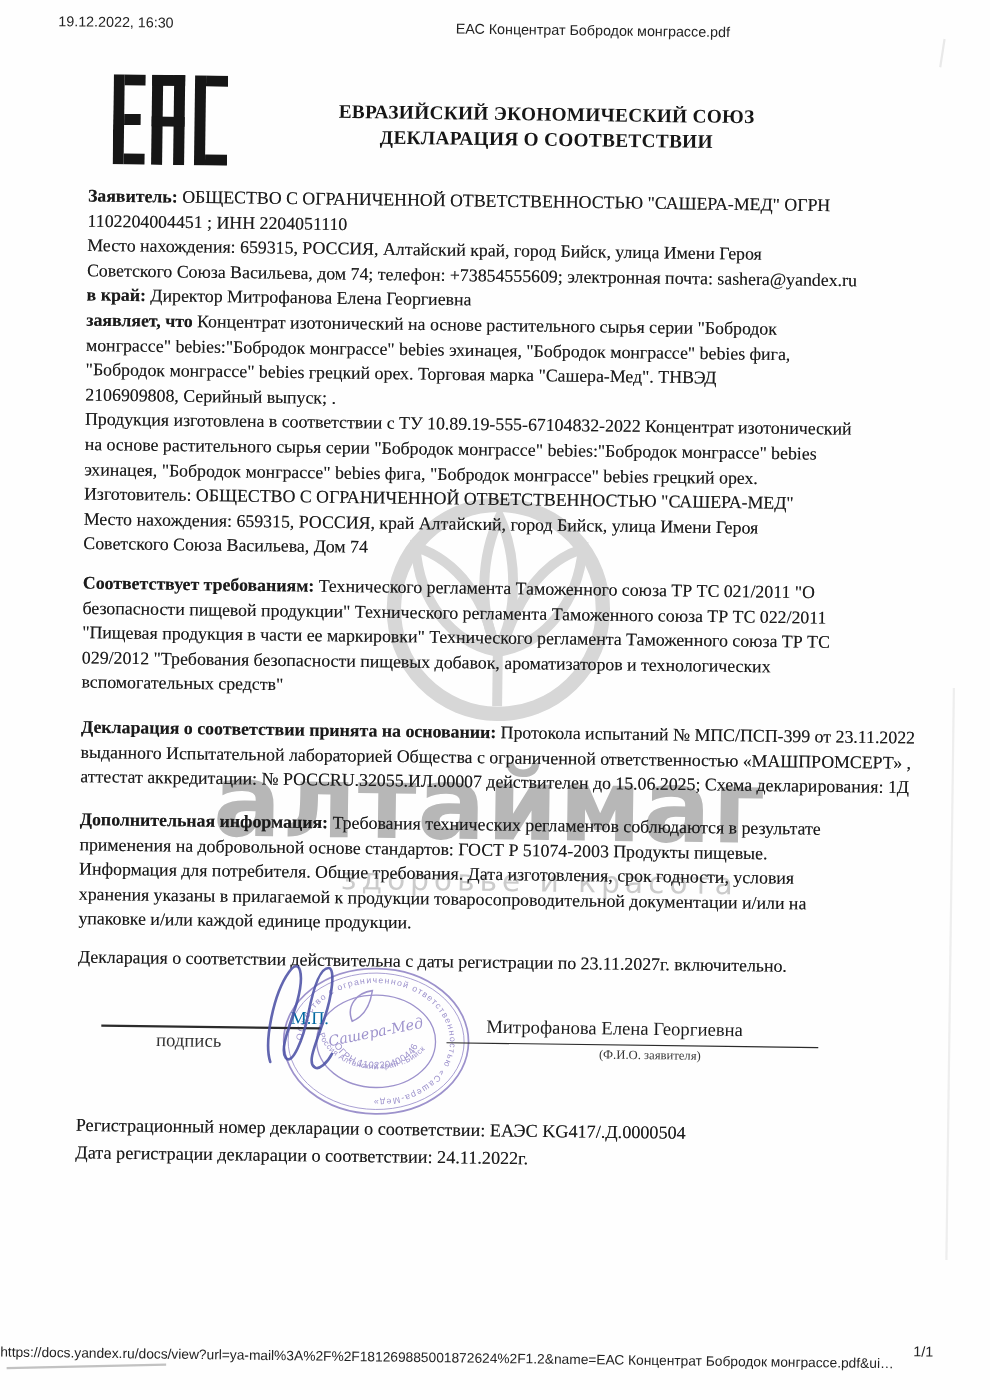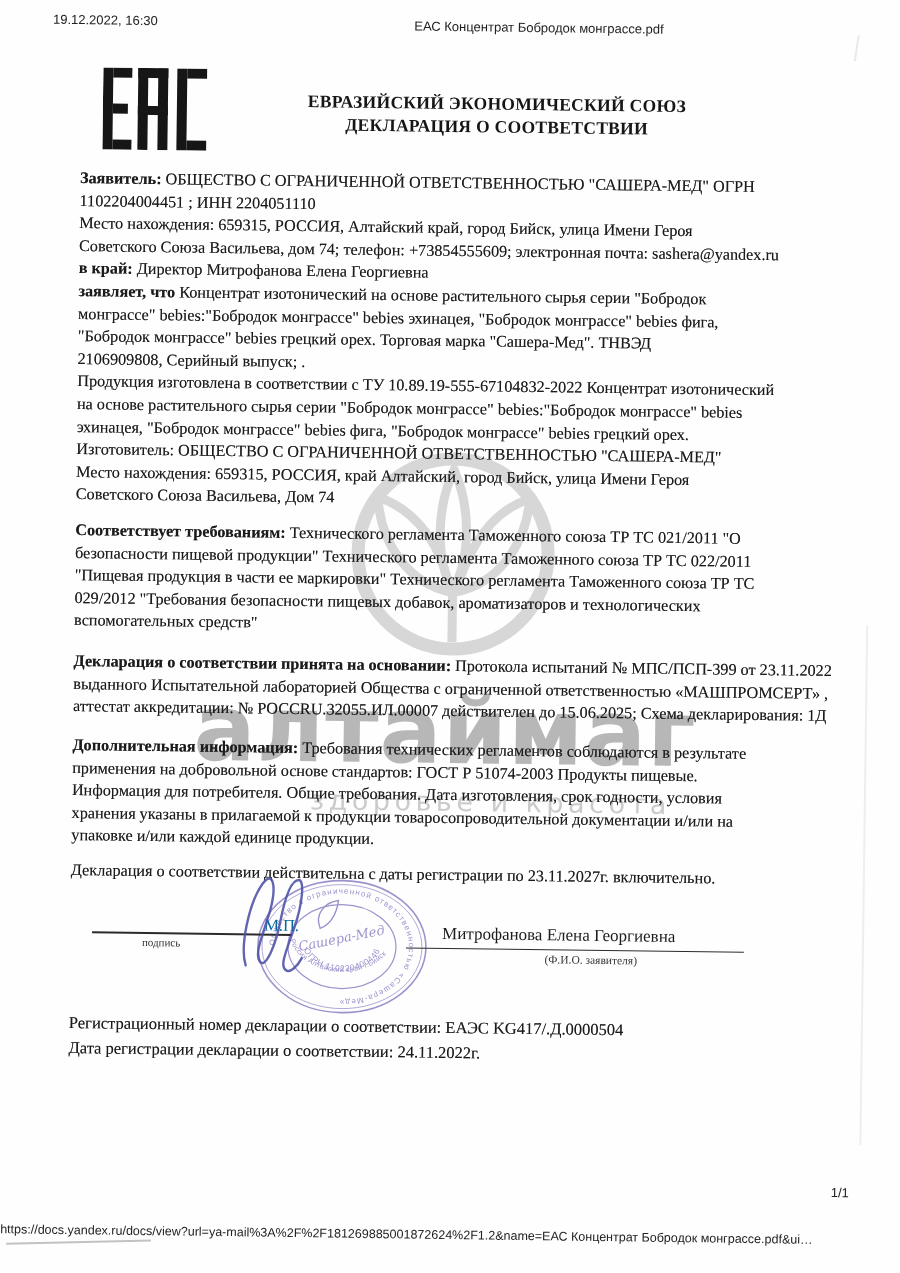--- a/index.html
+++ b/index.html
@@ -10,39 +10,39 @@
   }
   .page{
     position:absolute;left:0;top:0;width:900px;height:1273px;
     transform:rotate(0.75deg);transform-origin:450px 636px;
   }
   
   .hdr-dt{position:absolute;left:45px;top:17px;font:13px "Liberation Sans",sans-serif;color:#222;}
   .hdr-title{position:absolute;left:381px;top:19px;width:300px;text-align:center;
     font:13px "Liberation Sans",sans-serif;color:#222;}
   .ftr-url{position:absolute;left:8px;top:1228px;font:12.5px "Liberation Sans",sans-serif;color:#222;white-space:nowrap;}
-  .ftr-page{position:absolute;left:838px;top:1180px;font:13px "Liberation Sans",sans-serif;color:#222;}
+  .ftr-page{position:absolute;left:838px;top:1216px;font:13px "Liberation Sans",sans-serif;color:#222;}
   
   .wm-circle{position:absolute;left:342px;top:444px;z-index:0;}
   .wm-brand{position:absolute;left:195px;top:686px;z-index:0;
     font:bold 92px/1 "DejaVu Sans",sans-serif;color:#b7b7b7;letter-spacing:1px;}
   .wm-tagline{position:absolute;left:312px;top:788px;z-index:0;
     font:27px/1 "DejaVu Sans",sans-serif;color:#cbcbcb;letter-spacing:4.5px;}
   
   .eac{position:absolute;left:96px;top:72px;z-index:2;}
   .doc-title{position:absolute;left:280px;top:92px;width:420px;z-index:2;text-align:center;
     font-weight:bold;font-size:17.5px;line-height:23px;color:#161616;letter-spacing:.3px;}
   .para{position:absolute;left:74px;z-index:2;color:#1b1b1b;
     font-size:16.2px;line-height:22.6px;text-shadow:0 0 .5px rgba(20,20,20,.55);}
   .para .l{white-space:nowrap;}
   .p1{top:172px;} .p2{top:524px;} .p3{top:655px;} .p4{top:739px;} .p5{top:864px;}
   .p6{top:1016px;font-size:16.5px;line-height:24.5px;}
   
   .sig-line-left{position:absolute;left:96px;top:936px;width:200px;border-top:2px solid #2b2b2b;z-index:3;}
-  .sig-caption{position:absolute;left:146px;top:940px;font-size:11px;color:#333;z-index:3;}
+  .sig-caption{position:absolute;left:146px;top:940px;font-size:17px;color:#333;z-index:3;}
   .mp{position:absolute;left:252px;top:918px;font-size:16.5px;color:#0369a1;z-index:4;padding-left:16px;}
   .sig-line-right{position:absolute;left:410px;top:948px;width:338px;border-top:1.5px solid #2b2b2b;z-index:3;}
   .sig-name{position:absolute;left:446px;top:924px;font-size:17px;color:#1b1b1b;z-index:3;white-space:nowrap;}
   .sig-name-caption{position:absolute;left:515px;top:952px;width:160px;text-align:center;
     font-size:11.5px;color:#333;z-index:3;}
   .stamp{position:absolute;left:258px;top:878px;z-index:2;opacity:.85;}
   .signature{position:absolute;left:236px;top:872px;z-index:4;opacity:.88;}
   
   .art-bl{position:absolute;left:14px;top:1246px;width:145px;height:2px;background:#9a9a9a;
     transform:rotate(-2deg);opacity:.6;z-index:1;}

